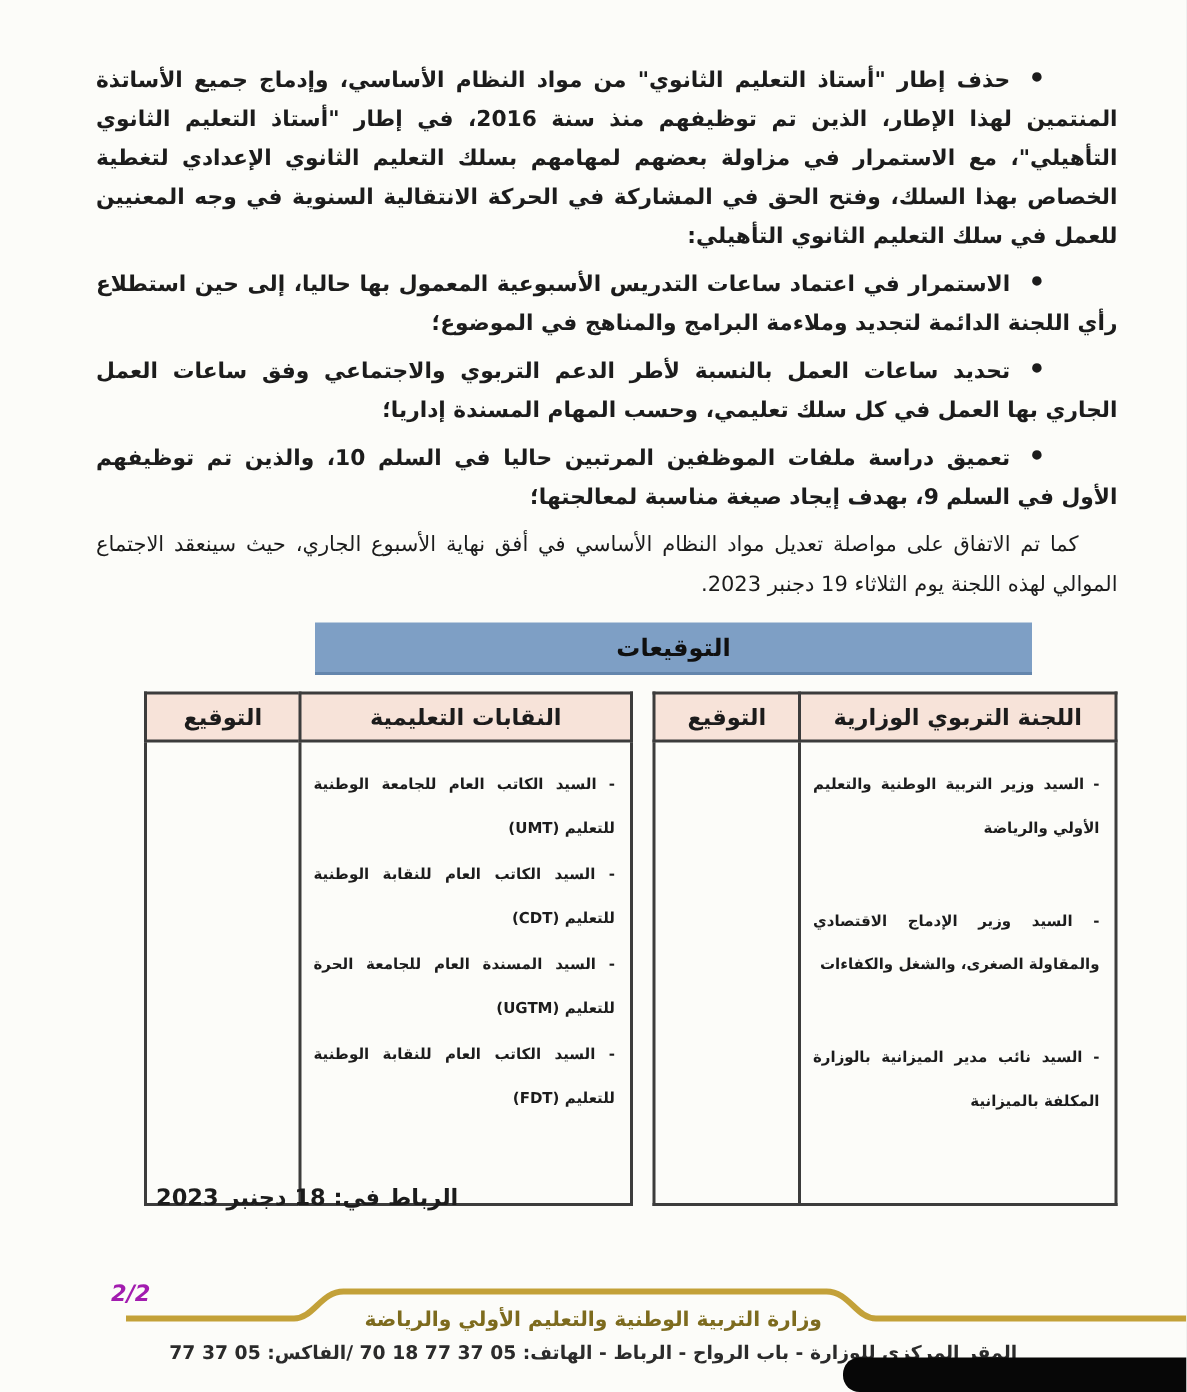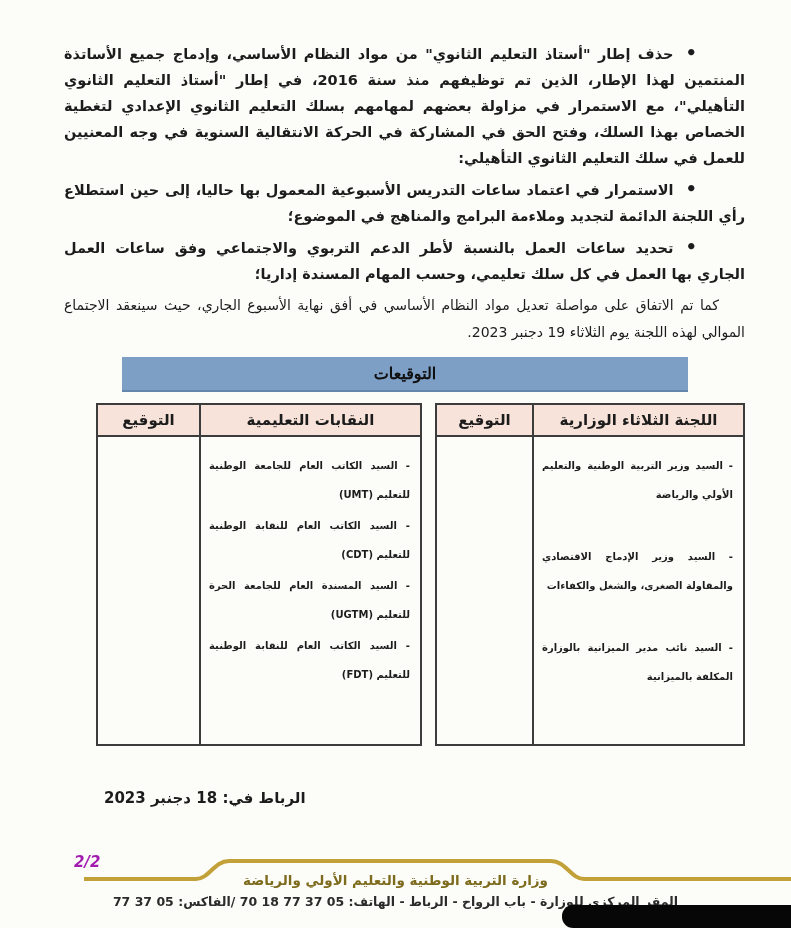--- a/index.html
+++ b/index.html
@@ -27,25 +27,25 @@
     font-size:18px;
     margin-left:12px;
   }
   .closing{
     font-size:14px;font-weight:400;line-height:27px;
     text-align:justify;text-indent:26px;margin:1px 0 0 0;
   }
   
   .sig-banner{
     margin-top:11px;margin-right:57px;
-    width:566px;height:33px;
+    width:478px;height:33px;
     background:#7e9fc5;
     border-bottom:2px solid #6486ad;
     display:flex;align-items:center;justify-content:center;
-    font-size:16px;font-weight:700;color:#101010;font-family:Liberation Serif, serif;
+    font-size:16px;font-weight:700;color:#101010;
   }
   
   .tables-row{
     margin-top:11px;
     display:flex;gap:13px;
     direction:rtl;
   }
   table.sig-table{
     border-collapse:collapse;
     table-layout:fixed;
@@ -105,37 +105,38 @@
 </head>
 <body>
 
 <div class="page">
 
   <div class="content">
 
     <div class="bullet">حذف إطار "أستاذ التعليم الثانوي" من مواد النظام الأساسي، وإدماج جميع الأساتذة المنتمين لهذا الإطار، الذين تم توظيفهم منذ سنة 2016، في إطار "أستاذ التعليم الثانوي التأهيلي"، مع الاستمرار في مزاولة بعضهم لمهامهم بسلك التعليم الثانوي الإعدادي لتغطية الخصاص بهذا السلك، وفتح الحق في المشاركة في الحركة الانتقالية السنوية في وجه المعنيين للعمل في سلك التعليم الثانوي التأهيلي:</div>
     <div class="bullet">الاستمرار في اعتماد ساعات التدريس الأسبوعية المعمول بها حاليا، إلى حين استطلاع رأي اللجنة الدائمة لتجديد وملاءمة البرامج والمناهج في الموضوع؛</div>
     <div class="bullet">تحديد ساعات العمل بالنسبة لأطر الدعم التربوي والاجتماعي وفق ساعات العمل الجاري بها العمل في كل سلك تعليمي، وحسب المهام المسندة إداريا؛</div>
+    <div class="bullet">تعميق دراسة ملفات الموظفين المرتبين حاليا في السلم 10، والذين تم توظيفهم الأول في السلم 9، بهدف إيجاد صيغة مناسبة لمعالجتها؛</div>
 
     <p class="closing">كما تم الاتفاق على مواصلة تعديل مواد النظام الأساسي في أفق نهاية الأسبوع الجاري، حيث سينعقد الاجتماع الموالي لهذه اللجنة يوم الثلاثاء 19 دجنبر 2023.</p>
 
     <div class="sig-banner">
       <span>التوقيعات</span>
     </div>
 
     <div class="tables-row">
 
       <table class="sig-table t-committee">
         <colgroup>
             <col style="width:211px">
             <col style="width:97px">
           </colgroup>
         <thead>
           <tr>
-            <th>اللجنة الثلاثاء الوزارية</th>
+            <th>اللجنة التربوي الوزارية</th>
             <th>التوقيع</th>
           </tr>
         </thead>
         <tbody>
           <tr>
             <td class="names-cell">
               <div class="member">- السيد وزير التربية الوطنية والتعليم الأولي والرياضة</div>
               <div class="member">- السيد وزير الإدماج الاقتصادي والمقاولة الصغرى، والشغل والكفاءات</div>
               <div class="member">- السيد نائب مدير الميزانية بالوزارة المكلفة بالميزانية</div>
             </td>

